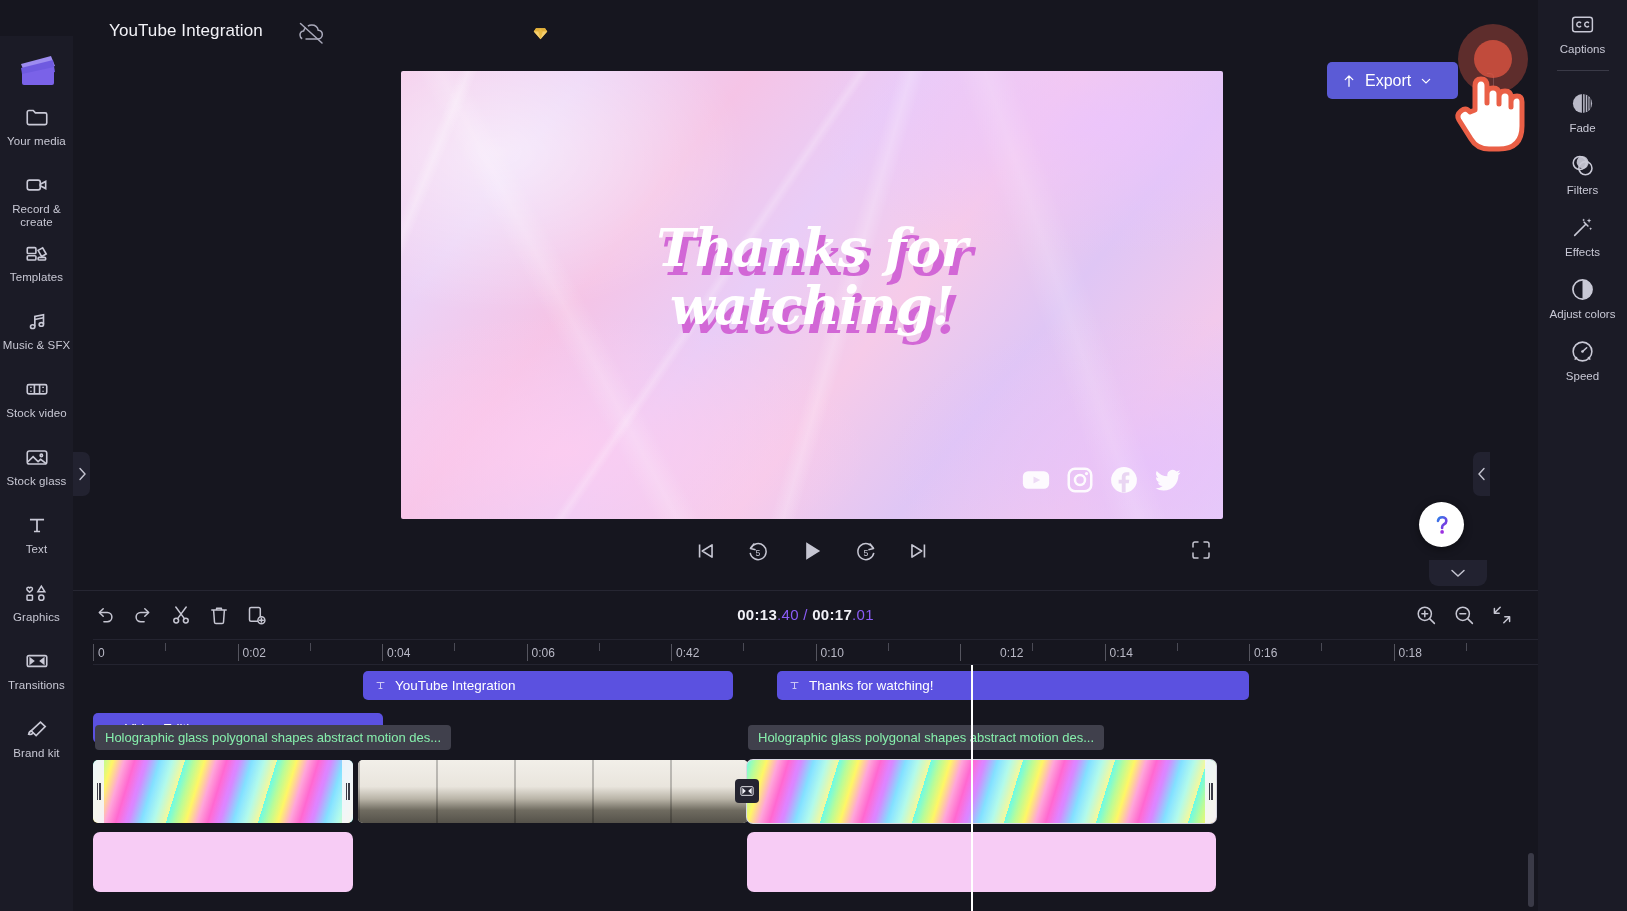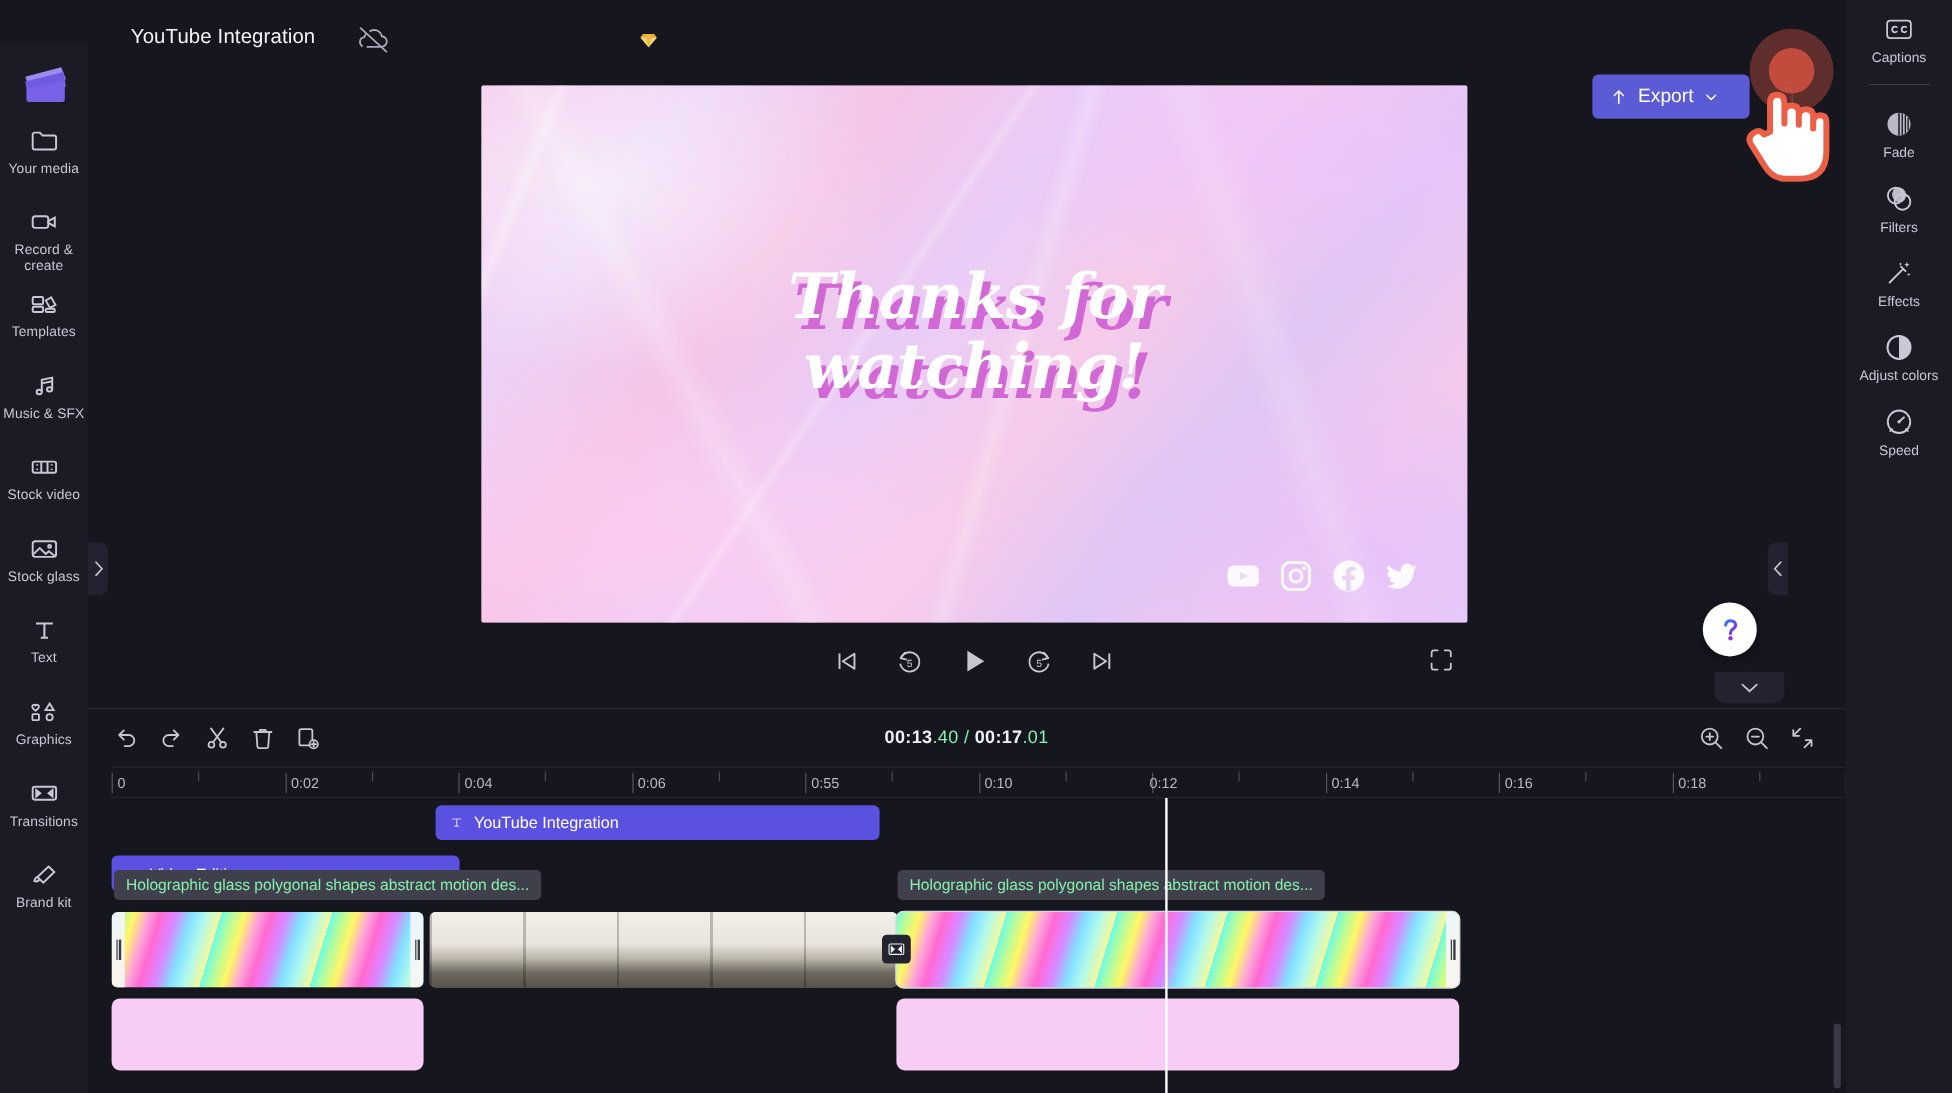--- a/index.html
+++ b/index.html
@@ -159,21 +159,21 @@
   #timeline {
     position: absolute; left: 73px; right: 89px; bottom: 0; height: 321px;
     background: #16161f; border-top: 1px solid #262632;
   }
   #tl-toolbar { position: absolute; left: 0; right: 0; top: 0; height: 48px; }
   .tlb-icon { position:absolute; top: 12px; width: 24px; height: 24px; color: #c6c6d2; cursor:pointer; }
   #timecode {
     position: absolute; left: 0; right: 0; top: 15px; text-align: center;
     font-size: 15px; letter-spacing: .3px;
   }
-  #timecode .dim { color: #86efac; }
+  #timecode .dim { color: #8b5cf6; }
   #timecode .bright { color: #f0f0f6; font-weight: bold; }
 
   #tl-ruler {
     position: absolute; left: 20px; right: 0; top: 48px; height: 26px;
     border-top: 1px solid #242430; border-bottom: 1px solid #242430;
   }
   .tick-major { position:absolute; top: 4px; width:1px; height: 17px; background:#55555f; }
   .tick-minor { position:absolute; top: 3px; width:1px; height: 8px; background:#4a4a55; }
   .tick-label { position:absolute; top: 6px; font-size: 12px; color: #b9b9c6; padding-left: 5px; }
 
@@ -552,27 +552,27 @@
         <div class="tick-major" style="left: 144.5px;"></div>
         <div class="tick-label" style="left: 144.5px;">0:02</div>
         <div class="tick-minor" style="left: 216.75px;"></div>
         <div class="tick-major" style="left: 289px;"></div>
         <div class="tick-label" style="left: 289px;">0:04</div>
         <div class="tick-minor" style="left: 361.25px;"></div>
         <div class="tick-major" style="left: 433.5px;"></div>
         <div class="tick-label" style="left: 433.5px;">0:06</div>
         <div class="tick-minor" style="left: 505.75px;"></div>
         <div class="tick-major" style="left: 578px;"></div>
-        <div class="tick-label" style="left: 578px;">0:55</div>
+        <div class="tick-label" style="left: 578px;">0:42</div>
         <div class="tick-minor" style="left: 650.25px;"></div>
         <div class="tick-major" style="left: 722.5px;"></div>
         <div class="tick-label" style="left: 722.5px;">0:10</div>
         <div class="tick-minor" style="left: 794.75px;"></div>
         <div class="tick-major" style="left: 867px;"></div>
-        <div class="tick-label" style="left: 825px; padding-left: 40px;">0:12</div>
+        <div class="tick-label" style="left: 867px; padding-left: 40px;">0:12</div>
         <div class="tick-minor" style="left: 939.25px;"></div>
         <div class="tick-major" style="left: 1011.5px;"></div>
         <div class="tick-label" style="left: 1011.5px;">0:14</div>
         <div class="tick-minor" style="left: 1083.75px;"></div>
         <div class="tick-major" style="left: 1156px;"></div>
         <div class="tick-label" style="left: 1156px;">0:16</div>
         <div class="tick-minor" style="left: 1228.25px;"></div>
         <div class="tick-major" style="left: 1300.5px;"></div>
         <div class="tick-label" style="left: 1300.5px;">0:18</div>
         <div class="tick-minor" style="left: 1372.75px;"></div>
@@ -581,20 +581,26 @@
       </div>
 
     <div id="tracks">
 
       <div class="clip text-clip" style="left:290px;top:6px;width:370px">
         <svg width="13" height="13" viewBox="0 0 24 24" fill="none" stroke="#cfcaf5" stroke-width="1.8">
             <path d="M5.5 6.5h13M12 6.5v11M9.2 17.5h5.6" stroke-linecap="round"></path>
           </svg>
         <span class="tc-label">YouTube Integration</span>
       </div>
+      <div class="clip text-clip" style="left:704px;top:6px;width:472px">
+        <svg width="13" height="13" viewBox="0 0 24 24" fill="none" stroke="#cfcaf5" stroke-width="1.8">
+            <path d="M5.5 6.5h13M12 6.5v11M9.2 17.5h5.6" stroke-linecap="round"></path>
+          </svg>
+        <span class="tc-label">Thanks for watching!</span>
+      </div>
 
       <div class="clip text-clip" style="left:20px;top:48px;width:290px;height:30px">
         <svg width="13" height="13" viewBox="0 0 24 24" fill="none" stroke="#cfcaf5" stroke-width="1.8">
             <path d="M5.5 6.5h13M12 6.5v11M9.2 17.5h5.6" stroke-linecap="round"></path>
           </svg>
         <span class="tc-label">Video Editing</span>
       </div>
 
       <div class="tooltip" style="left:22px;top:60px">Holographic glass polygonal shapes abstract motion des...</div>
       <div class="tooltip" style="left:675px;top:60px">Holographic glass polygonal shapes abstract motion des...</div>

